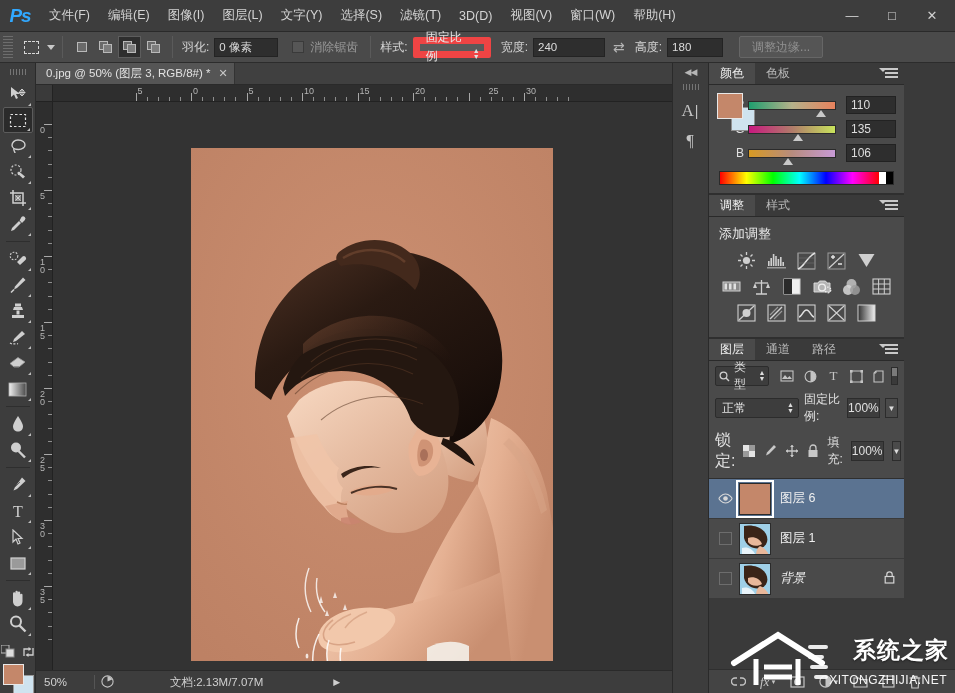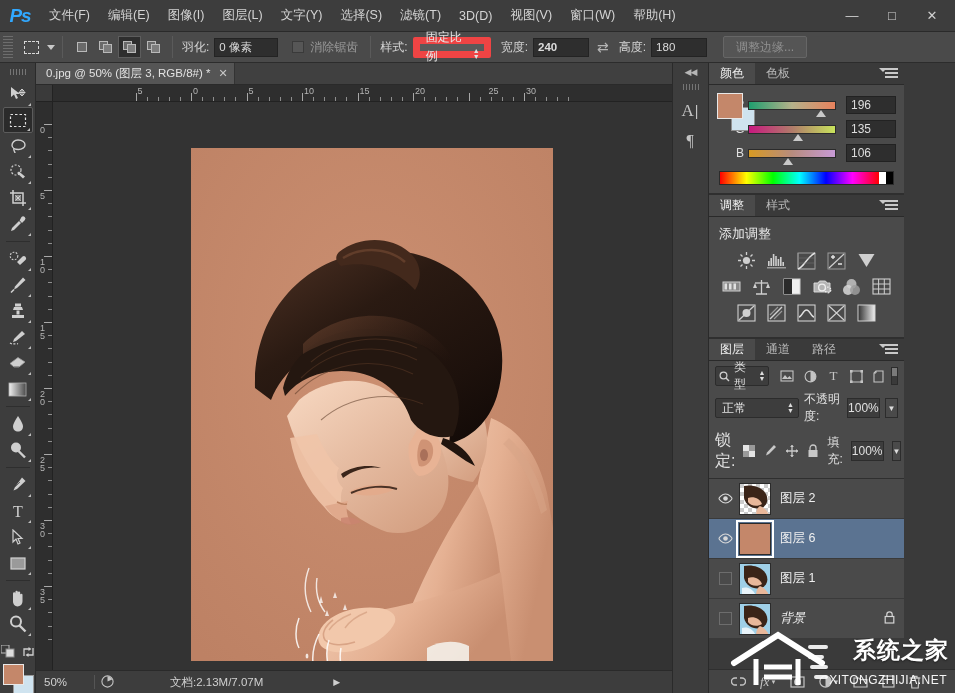--- a/index.html
+++ b/index.html
@@ -359,21 +359,21 @@
     </div>
 
     <div class="vsep"></div>
     <span class="opt-label">样式:</span>
     <div class="opt-select" style="width:78px;">
       <span>固定比例</span>
       <span class="arrows">▲<br>▼</span>
     </div>
 
     <span class="opt-label" style="margin-left:10px;">宽度:</span>
-    <div class="opt-input" style="width:56px;font-weight:bold;">240</div>
+    <div class="opt-input" style="width:72px;">240</div>
     <span class="swapicon">⇄</span>
     <span class="opt-label">高度:</span>
     <div class="opt-input" style="width:56px;">180</div>
 
     <div class="opt-btn" style="margin-left:16px;">调整边缘...</div>
   </div>
 
   <div class="tabbar">
     <div class="doctab">
       <span>0.jpg @ 50% (图层 3, RGB/8#) *</span>
@@ -852,21 +852,21 @@
           <div class="cs-wrap">
             <div class="cs-bg"></div>
             <div class="cs-fg"></div>
           </div>
           <div style="flex:1;">
             <div class="colorrow">
               <span class="chan-label">R</span>
               <div class="slider" style="background:linear-gradient(to right,#1f9e6e,#b5b18a,#e8825d);">
                 <div class="knob" style="left:67px;"></div>
               </div>
-              <div class="chan-val">196</div>
+              <div class="chan-val">110</div>
             </div>
             <div class="colorrow">
               <span class="chan-label">G</span>
               <div class="slider" style="background:linear-gradient(to right,#c8187f,#b07b6a,#c8e35c);">
                 <div class="knob" style="left:44px;"></div>
               </div>
               <div class="chan-val">135</div>
             </div>
             <div class="colorrow">
               <span class="chan-label">B</span>
@@ -1090,21 +1090,21 @@
           </div>
         </div>
         <div class="tgl"></div>
       </div>
 
       <div class="blendrow">
         <div class="blendsel">
           <span>正常</span>
           <span class="arrows">▲<br>▼</span>
         </div>
-        <span style="font-size:12px;color:#e0e0e0;">不透明度:</span>
+        <span style="font-size:12px;color:#e0e0e0;">固定比例:</span>
         <div class="miniv">100%</div>
         <div class="minibtn">▼</div>
       </div>
 
       <div class="lockrow">
         <span style="font-size:16px;color:#e0e0e0;">锁定:</span>
         <div class="lockicon">
           <svg width="12" height="12" viewBox="0 0 12 12">
               <rect width="12" height="12" fill="#9a9a9a"></rect>
               <rect x="0" y="0" width="6" height="6" fill="#e4e4e4"></rect>
@@ -1127,42 +1127,20 @@
               <path d="M3 6 V4 a3 3 0 0 1 6 0 V6" fill="none" stroke="#c8c8c8" stroke-width="1.3"></path>
               <rect x="1.5" y="6" width="9" height="7" fill="#c8c8c8"></rect>
             </svg>
         </div>
         <span style="font-size:12px;color:#e0e0e0;margin-left:auto;">填充:</span>
         <div class="miniv">100%</div>
         <div class="minibtn">▼</div>
       </div>
 
       <div class="layerlist" id="layer-list">
-          <div class="layerrow">
-            <div class="eyecell">
-              <svg width="15" height="11" viewBox="0 0 15 11">
-                <path d="M7.5 1 C11.5 1 14 5 14 5.5 C14 6 11.5 10 7.5 10 C3.5 10 1 6 1 5.5 C1 5 3.5 1 7.5 1 Z" fill="none" stroke="#d8d8d8" stroke-width="1.1"></path>
-                <circle cx="7.5" cy="5.5" r="2.3" fill="#d8d8d8"></circle>
-              </svg>
-            </div>
-            <div class="thumb"><svg width="32" height="32" viewBox="0 0 32 32">
-                <defs>
-                  <pattern id="ck" width="8" height="8" patternUnits="userSpaceOnUse">
-                    <rect width="8" height="8" fill="#ffffff"></rect>
-                    <rect width="4" height="4" fill="#cccccc"></rect>
-                    <rect x="4" y="4" width="4" height="4" fill="#cccccc"></rect>
-                  </pattern>
-                </defs>
-                <rect width="32" height="32" fill="url(#ck)"></rect>
-                <path d="M4 2 C12 0 22 3 26 10 C29 16 27 22 21 24 C14 26 6 22 4 14 Z" fill="#3a2418"></path>
-                <path d="M8 14 C14 12 20 15 22 20 C18 23 10 22 8 18 Z" fill="#e8b79a"></path>
-                <path d="M20 22 C25 24 28 28 29 32 L16 32 C16 27 17 24 20 22 Z" fill="#e8b79a"></path>
-              </svg></div>
-            <span class="layername">图层 2</span>
-          </div>
           <div class="layerrow selected">
             <div class="eyecell">
               <svg width="15" height="11" viewBox="0 0 15 11">
                 <path d="M7.5 1 C11.5 1 14 5 14 5.5 C14 6 11.5 10 7.5 10 C3.5 10 1 6 1 5.5 C1 5 3.5 1 7.5 1 Z" fill="none" stroke="#d8d8d8" stroke-width="1.1"></path>
                 <circle cx="7.5" cy="5.5" r="2.3" fill="#d8d8d8"></circle>
               </svg>
             </div>
             <div class="thumb sel-out"><svg width="32" height="32" viewBox="0 0 32 32">
                 <rect width="32" height="32" fill="#c4876a"></rect>
               </svg></div>

